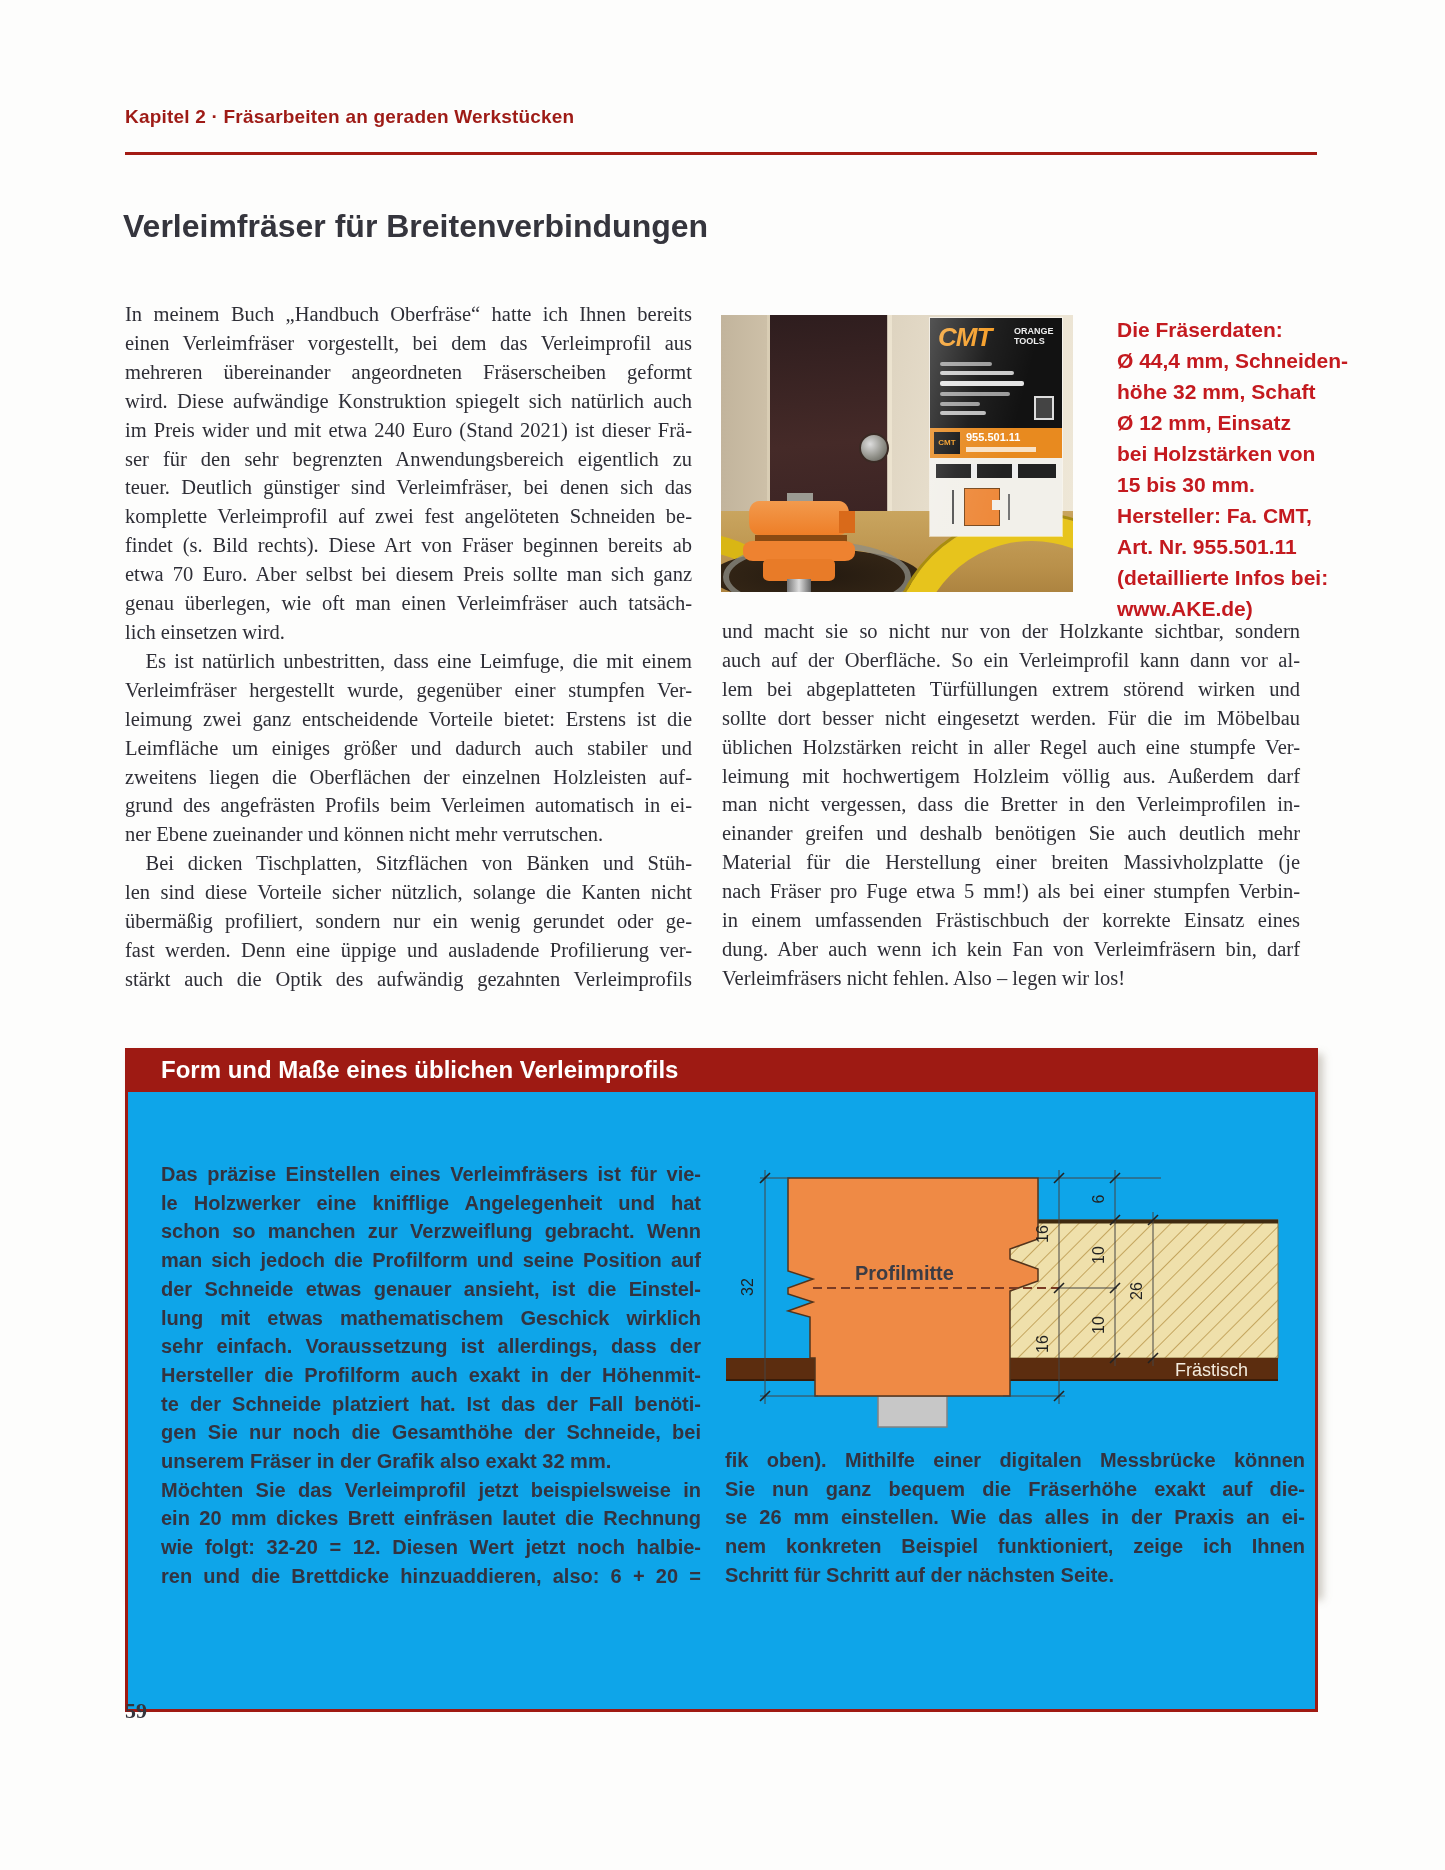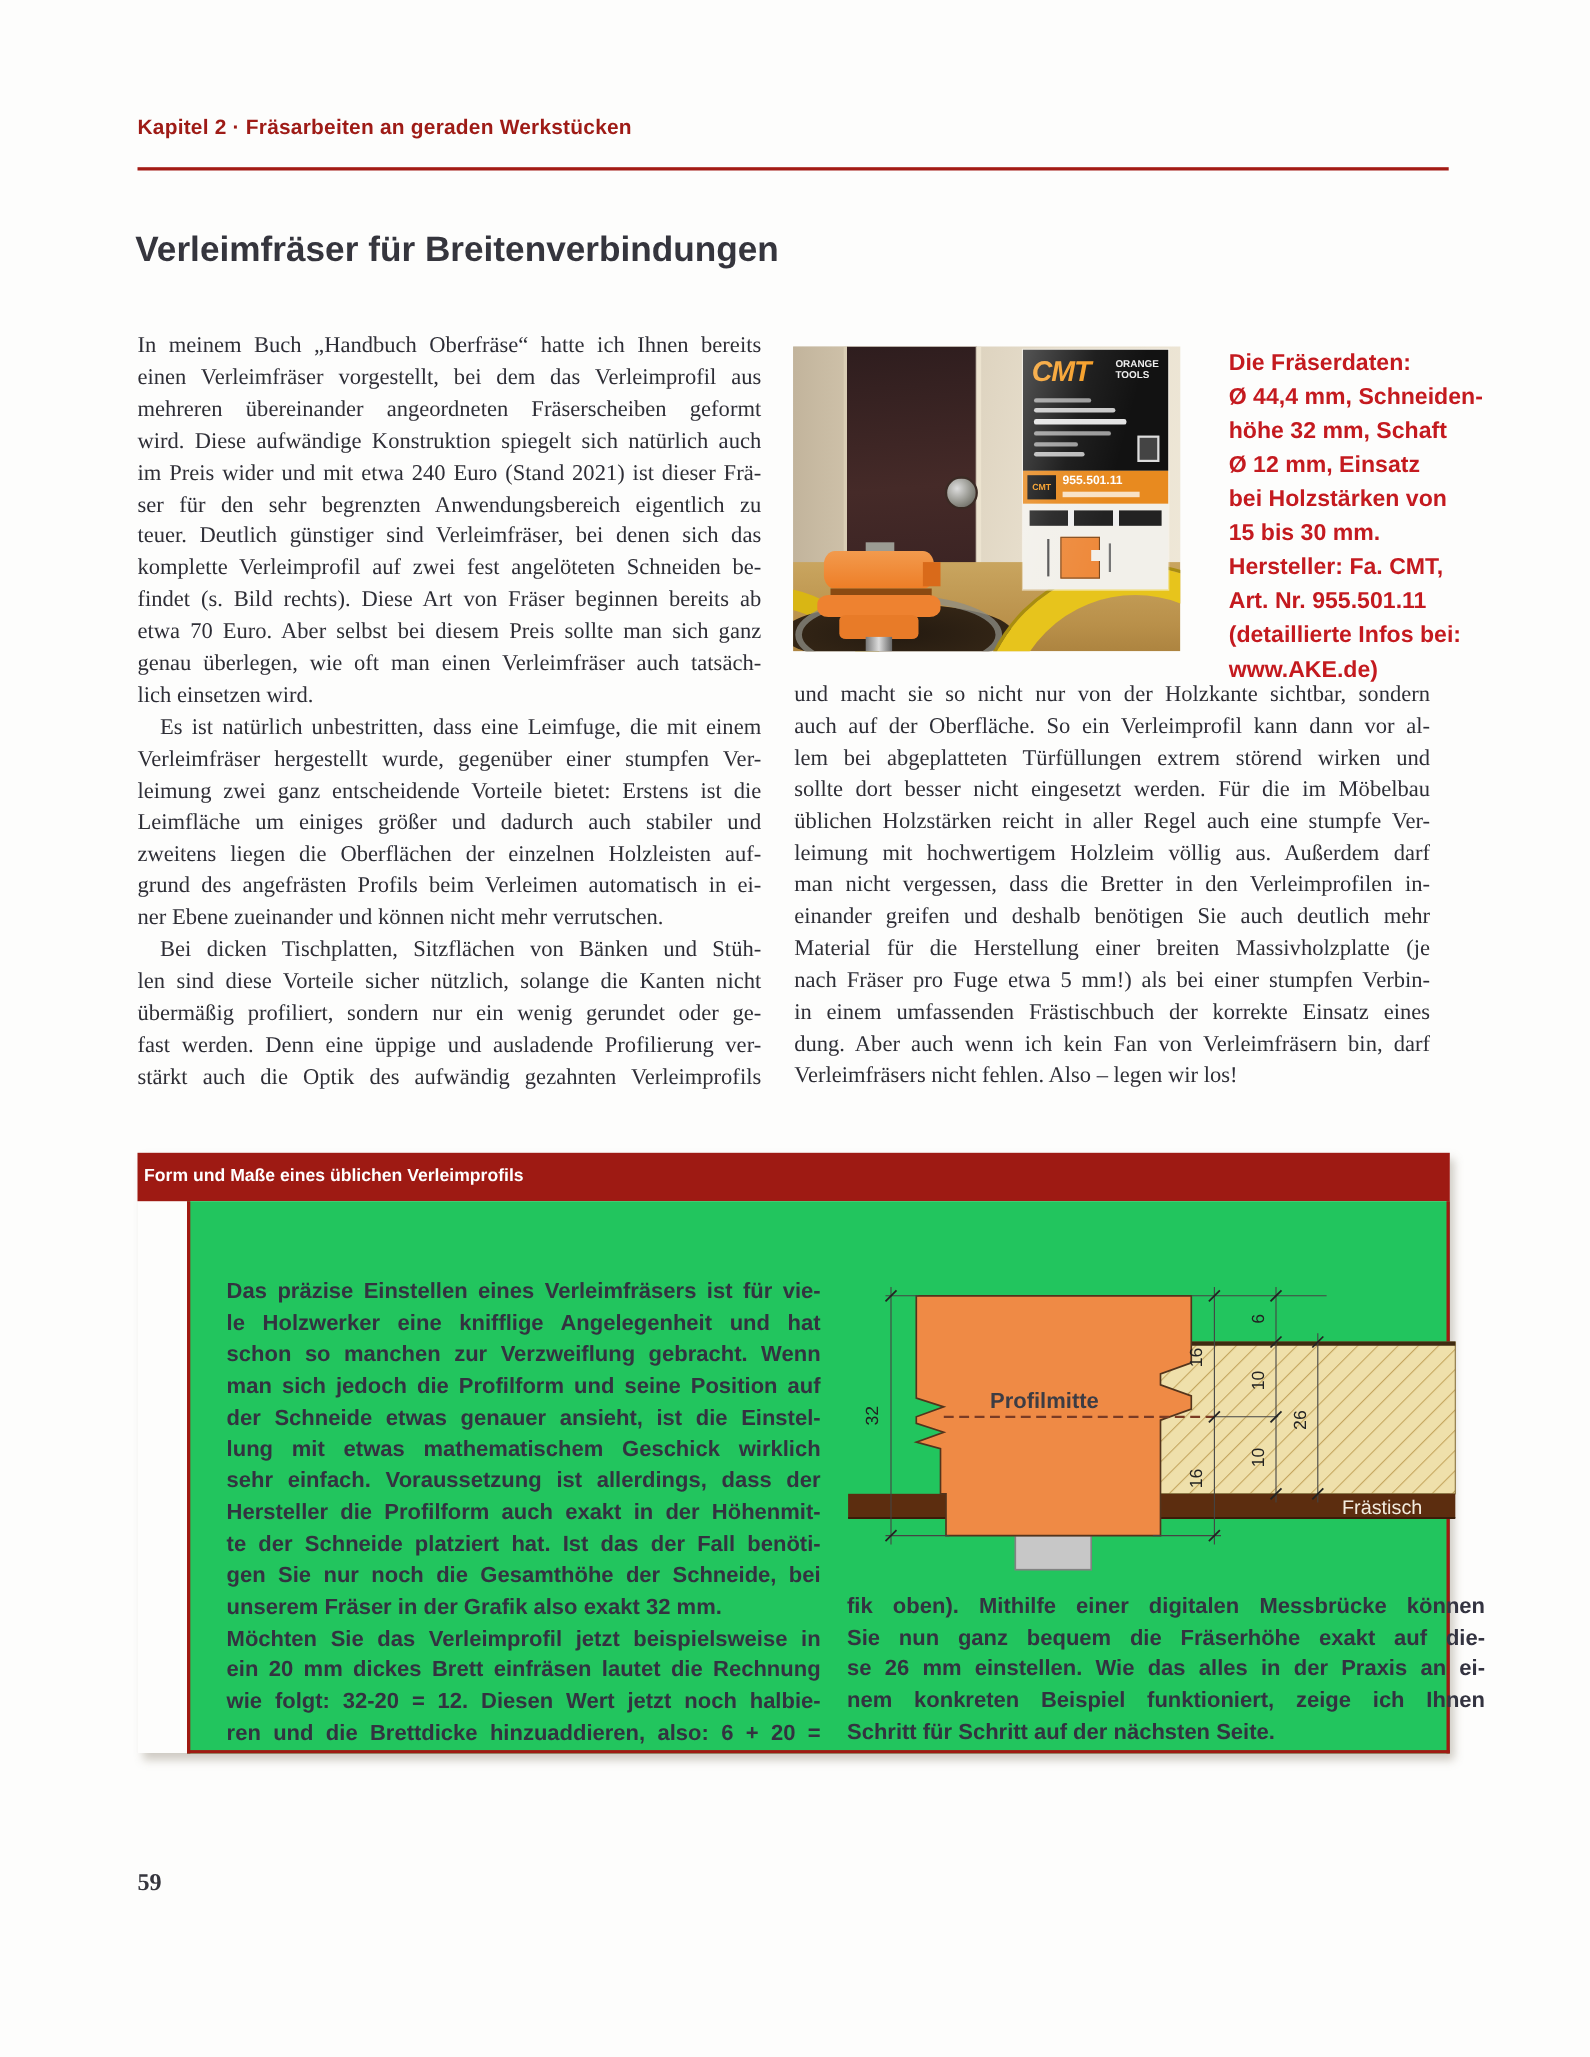--- a/index.html
+++ b/index.html
@@ -75,24 +75,24 @@
     background:linear-gradient(90deg,#222 0 29%,#eee 29% 34%,#222 34% 63%,#eee 63% 68%,#222 68% 100%);}
   .pkg-diag{left:34px;top:30px;width:34px;height:36px;background:#ee8a3c;border:1px solid #7a4a20;}
   .pkg-diag-notch{left:62px;top:42px;width:8px;height:10px;background:#f2f0ea;}
   .pkg-dimline{left:22px;top:32px;width:2px;height:34px;background:#555;}
   .pkg-dimline2{left:78px;top:36px;width:2px;height:26px;background:#777;}
   .pkg-sheen{left:0;top:0;width:132px;height:218px;
     background:linear-gradient(105deg,rgba(255,255,255,.28) 0%,rgba(255,255,255,.06) 35%,transparent 60%);}
   
   .infobox{position:absolute;left:125px;top:1048px;width:1193px;height:546px;
            box-shadow:5px 6px 8px rgba(120,110,90,.35);}
-  .infobox-head{height:44px;background:#9e1a13;color:#fff;font-size:16px;font-weight:bold;
-                line-height:44px;padding-left:6px;box-sizing:border-box;}
-  .infobox-body{height:502px;background:#22c55e;border:3px solid #a01a12;border-top:none;
-                box-sizing:border-box;position:relative;margin-left:45px;}
+  .infobox-head{height:44px;background:#9e1a13;color:#fff;font-size:24px;font-weight:bold;
+                line-height:44px;padding-left:36px;box-sizing:border-box;}
+  .infobox-body{height:620px;background:#0ea5e9;border:3px solid #a01a12;border-top:none;
+                box-sizing:border-box;position:relative;}
   .box-left{left:33px;top:68px;width:540px;font-size:20px;font-weight:bold;
             line-height:28.7px;color:#333340;position:absolute;}
   .box-right{left:597px;top:354px;width:580px;font-size:20px;font-weight:bold;
              line-height:28.7px;color:#333340;position:absolute;}
   .diagram{position:absolute;left:575px;top:47px;width:600px;height:330px;}
   
   .pagenum{position:absolute;left:125px;top:1698px;font-size:22px;font-weight:bold;color:#35353d;
            font-family:"Liberation Serif",serif;}
 </style>
 </head>

